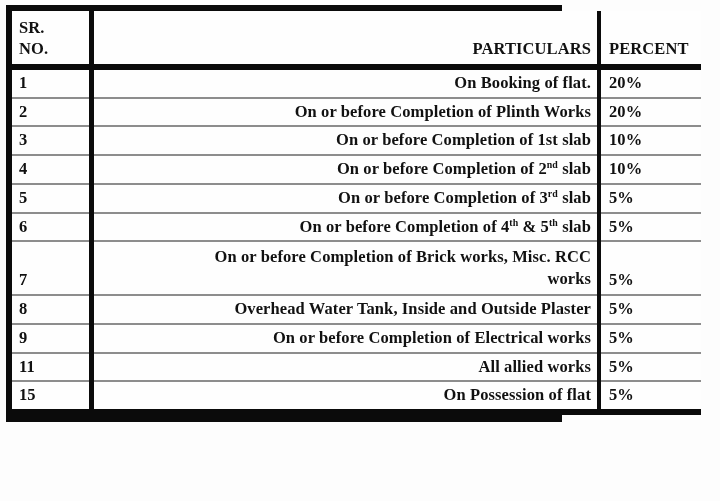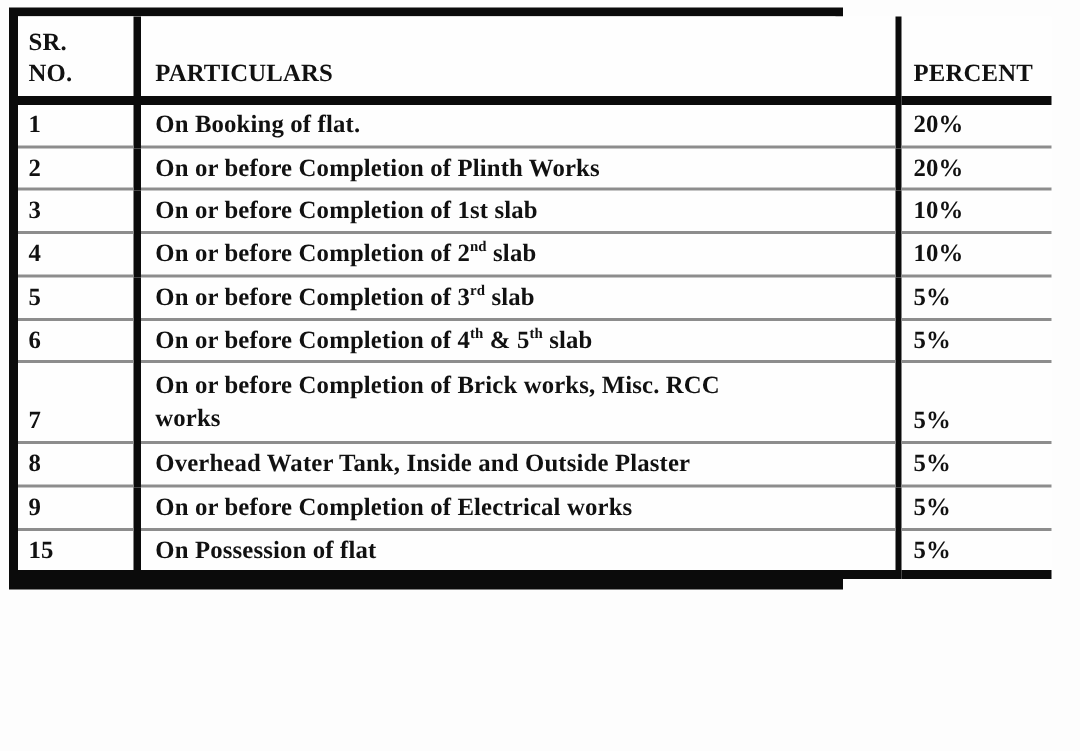--- a/index.html
+++ b/index.html
@@ -60,20 +60,21 @@
     line-height: 1.32;
     color: #111111;
     letter-spacing: 0.1px;
   }
 
   .cell-sr {
     padding: 2px 4px 3px 7px;
   }
   .cell-part {
     padding: 2px 6px 3px 10px;
+    text-align: right;
   }
   .cell-pct {
     padding: 2px 4px 3px 8px;
   }
 
   
   .hdr td { vertical-align: bottom; }
   .hdr .cell {
     font-size: 16.5px;
     line-height: 1.30;
@@ -236,20 +237,31 @@
           </td>
           <td class="v-part">
             <div class="cell cell-part">On or before Completion of Electrical works</div>
           </td>
           <td>
             <div class="cell cell-pct">5%</div>
           </td>
         </tr>
 
 
+        <tr class="rule-thin">
+          <td class="v-sr">
+            <div class="cell cell-sr">11</div>
+          </td>
+          <td class="v-part">
+            <div class="cell cell-part indent-sm">All allied works</div>
+          </td>
+          <td>
+            <div class="cell cell-pct">5%</div>
+          </td>
+        </tr>
 
         <tr class="rule-thick">
           <td class="v-sr">
             <div class="cell cell-sr">15</div>
           </td>
           <td class="v-part">
             <div class="cell cell-part">On Possession of flat</div>
           </td>
           <td>
             <div class="cell cell-pct">5%</div>

